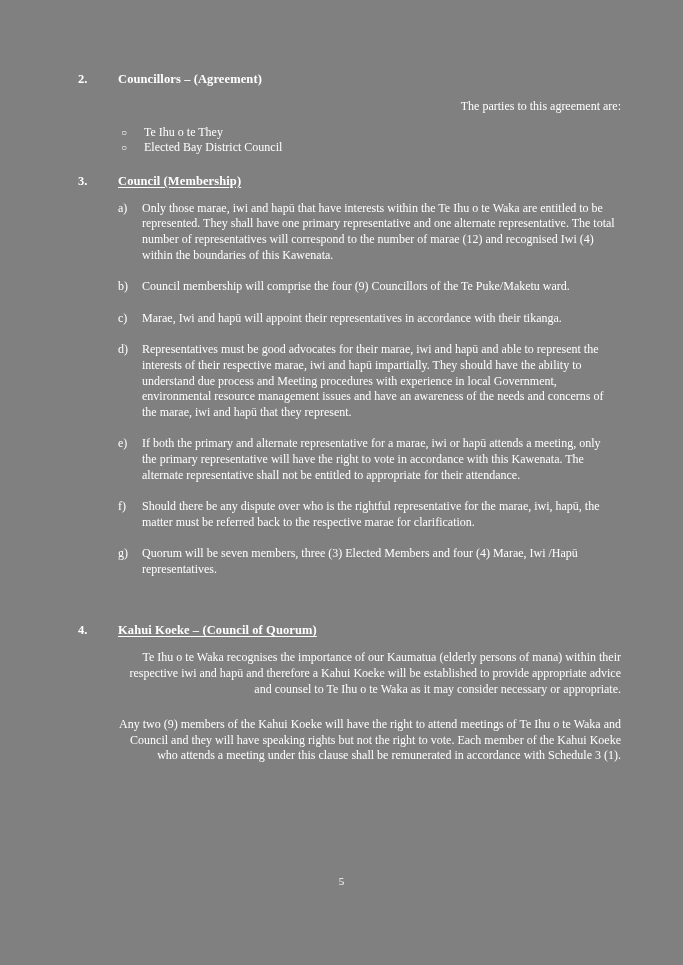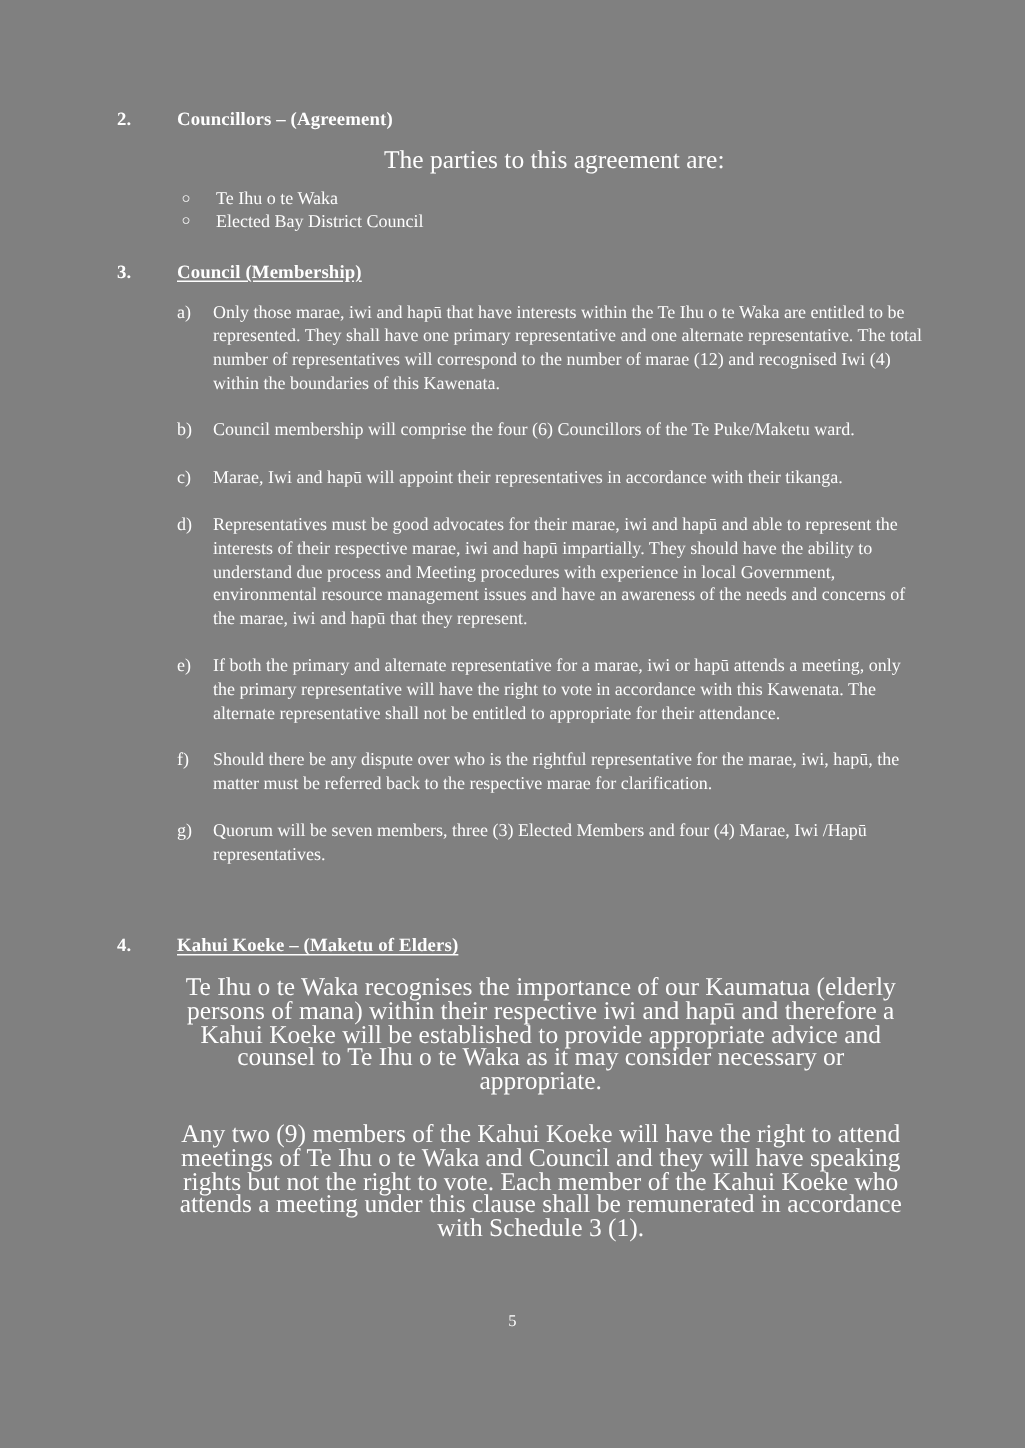--- a/index.html
+++ b/index.html
@@ -46,27 +46,26 @@
     flex: 1 1 auto;
   }
   .clause-title.underline {
     text-decoration: underline;
     text-underline-offset: 2px;
   }
 
   
   .para {
     margin: 0 0 10px 40px;
-    font-size: 17px;
+    font-size: 12px;
     line-height: 15.6px;
-    text-align: center;
+    text-align: right;
   }
   .para.wide {
     margin-left: 40px;
-    margin-right: 18px;
   }
 
   
   .bullets {
     list-style: none;
     margin: 0 0 0 40px;
     padding: 0;
     font-size: 12px;
     line-height: 15.6px;
   }
@@ -126,21 +125,21 @@
       <div class="clause-head">
         <span class="clause-num">2.</span>
         <span class="clause-title">Councillors – (Agreement)</span>
       </div>
 
       <p class="para">The parties to this agreement are:</p>
 
       <ul class="bullets">
         <li>
           <span class="bullet-mark">○</span>
-          <span>Te Ihu o te Waka</span>
+          <span>Te Ihu o te They</span>
         </li>
         <li>
           <span class="bullet-mark">○</span>
           <span>Elected Bay District Council</span>
         </li>
       </ul>
     </div>
 
     <div class="gap-md"></div>
 
@@ -150,21 +149,21 @@
         <span class="clause-title underline">Council (Membership)</span>
       </div>
 
       <div class="subitems">
         <div class="subitem">
           <span class="subitem-label">a)</span>
           <span class="subitem-text">Only those marae, iwi and hapū that have interests within the Te Ihu o te Waka are entitled to be represented. They shall have one primary representative and one alternate representative.  The total number of representatives will correspond to the number of marae (12) and recognised Iwi (4) within the boundaries of this Kawenata.</span>
         </div>
         <div class="subitem">
           <span class="subitem-label">b)</span>
-          <span class="subitem-text">Council membership will comprise the four (6) Councillors of the Te Puke/Maketu ward.</span>
+          <span class="subitem-text">Council membership will comprise the four (9) Councillors of the Te Puke/Maketu ward.</span>
         </div>
         <div class="subitem">
           <span class="subitem-label">c)</span>
           <span class="subitem-text">Marae, Iwi and hapū will appoint their representatives in accordance with their tikanga.</span>
         </div>
         <div class="subitem">
           <span class="subitem-label">d)</span>
           <span class="subitem-text">Representatives must be good advocates for their marae, iwi and hapū and able to represent the interests of their respective marae, iwi and hapū impartially. They should have the ability to understand due process and Meeting procedures with experience in local Government, environmental resource management issues and have an awareness of the needs and concerns of the marae, iwi and hapū that they represent.</span>
         </div>
         <div class="subitem">
@@ -180,21 +179,21 @@
           <span class="subitem-text">Quorum will be seven members, three (3) Elected Members and four (4) Marae, Iwi /Hapū representatives.</span>
         </div>
       </div>
     </div>
 
     <div class="gap-lg"></div>
 
     <div class="clause">
       <div class="clause-head">
         <span class="clause-num">4.</span>
-        <span class="clause-title underline">Kahui Koeke – (Maketu of Elders)</span>
+        <span class="clause-title underline">Kahui Koeke – (Council of Quorum)</span>
       </div>
 
       <p class="para wide">Te Ihu o te Waka recognises the importance of our Kaumatua (elderly persons of mana) within their respective iwi and hapū and therefore a Kahui Koeke will be established to provide appropriate advice and counsel to Te Ihu o te Waka as it may consider necessary or appropriate.</p>
 
       <div class="gap-sm"></div>
 
       <p class="para wide">Any two (9) members of the Kahui Koeke will have the right to attend meetings of Te Ihu o te Waka and Council and they will have speaking rights but not the right to vote.   Each member of the Kahui Koeke who attends a meeting under this clause shall be remunerated in accordance with Schedule 3 (1).</p>
     </div>
 
   </div>

